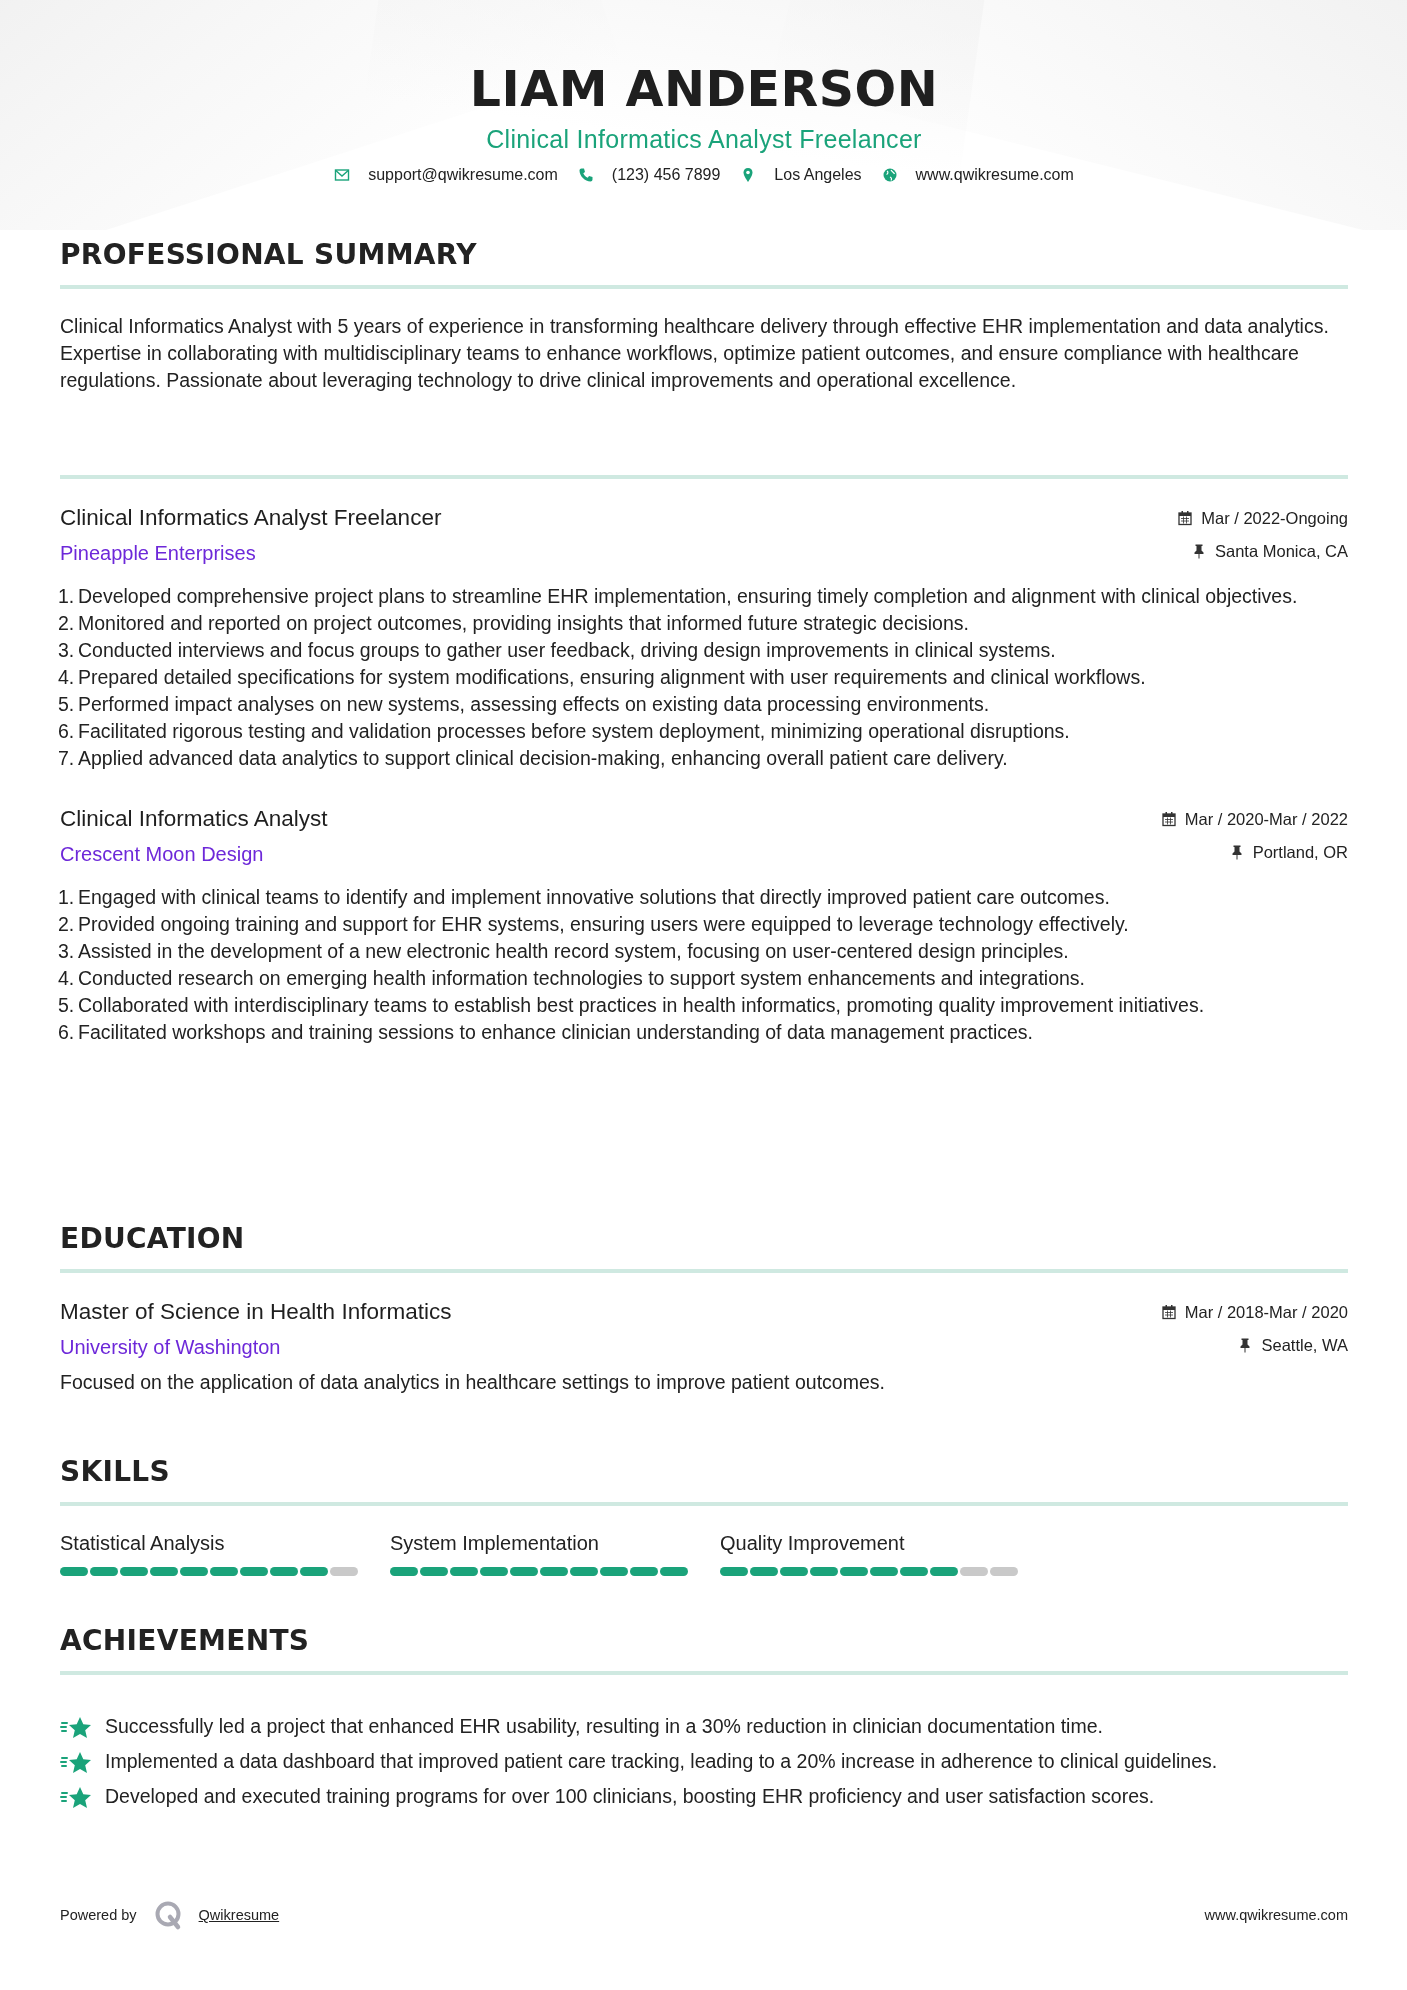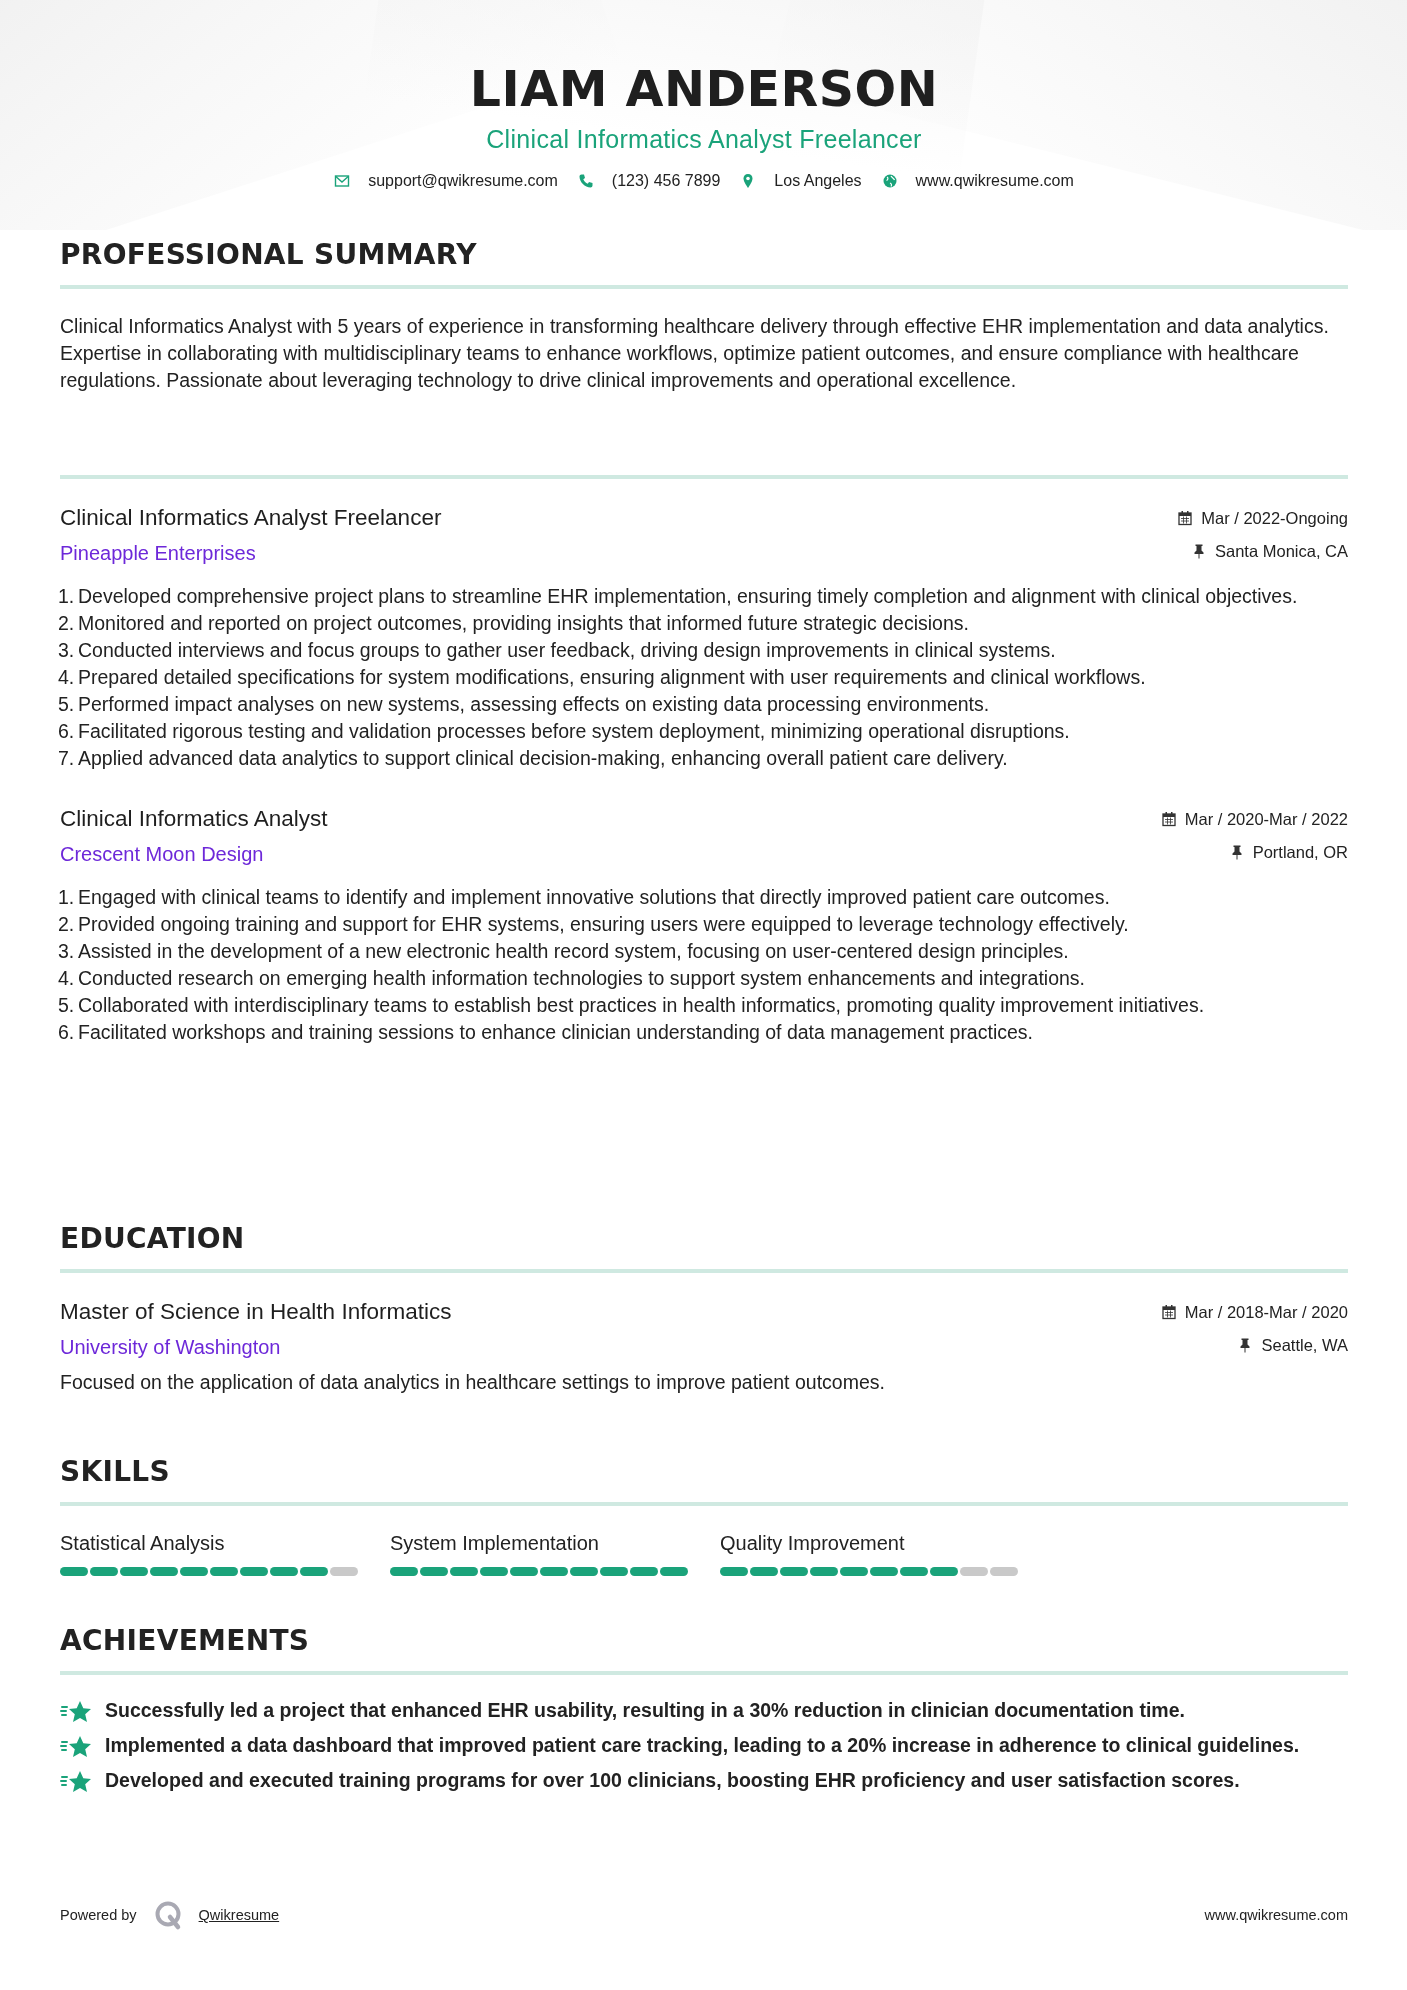--- a/index.html
+++ b/index.html
@@ -9,21 +9,21 @@
   .bg-shape { position: absolute; top: 0; left: 0; width: 1407px; height: 230px; overflow: hidden; z-index: 0; }
   .bg-shape .s1 { position: absolute; left: -120px; top: -200px; width: 700px; height: 380px; background: linear-gradient(160deg, #ececec 0%, #f7f7f7 55%, rgba(255,255,255,0) 100%); transform: rotate(-18deg); }
   .bg-shape .s2 { position: absolute; right: -160px; top: -220px; width: 760px; height: 400px; background: linear-gradient(200deg, #ebebeb 0%, #f6f6f6 55%, rgba(255,255,255,0) 100%); transform: rotate(14deg); }
   .bg-shape .s3 { position: absolute; left: 380px; top: -120px; width: 600px; height: 260px; background: linear-gradient(180deg, rgba(240,240,240,0.8) 0%, rgba(255,255,255,0) 100%); transform: rotate(8deg); }
 
   .page { position: absolute; left: 60px; top: 0; width: 1288px; z-index: 1; }
 
   .header { text-align: center; padding-top: 58px; }
   .name { font-family: "DejaVu Sans", sans-serif; font-weight: bold; font-size: 49px; letter-spacing: 0.5px; color: #1f1f1f; line-height: 64px; }
   .title { font-size: 25px; color: #1aa37a; line-height: 34px; margin-top: 0px; letter-spacing: 0.3px; }
-  .contacts { display: flex; justify-content: center; align-items: center; gap: 0; margin-top: 14px; font-size: 16px; color: #222; height: 22px; }
+  .contacts { display: flex; justify-content: center; align-items: center; gap: 0; margin-top: 8px; font-size: 16px; color: #222; height: 22px; }
   .contact { display: flex; align-items: center; margin: 0 10px; }
   .contact .ic { width: 16px; height: 16px; margin-right: 18px; display: inline-flex; align-items: center; justify-content: center; color: #1aa37a; }
   .contact .ic svg { width: 16px; height: 16px; }
 
   .section { position: absolute; left: 0; width: 1288px; }
   .sec-title { text-align: left; font-family: "DejaVu Sans", sans-serif; font-weight: bold; font-size: 28px; color: #222; letter-spacing: 0.3px; line-height: 34px; }
   .divider { height: 4px; background: #cfe9e1; margin-top: 13px; }
 
   .para { font-size: 19.5px; line-height: 27px; color: #222; }
 
@@ -40,21 +40,21 @@
   ol.bullets li { position: relative; padding-left: 18px; font-size: 19.5px; line-height: 27px; color: #222; }
   ol.bullets li .num { position: absolute; left: -2px; top: 0; }
 
   .skills { display: flex; gap: 30px; margin-top: 24px; }
   .skill { width: 300px; }
   .skill-name { font-size: 20px; line-height: 27px; color: #222; }
   .skill-bar { display: flex; gap: 2px; margin-top: 10px; }
   .seg { width: 28px; height: 9px; border-radius: 5px; background: #1aa37a; }
   .seg.off { background: #c9c9c9; }
 
-  .ach-list { margin-top: 22px; font-weight: bold; }
+  .ach-list { margin-top: 38px; }
   .ach { position: relative; padding-left: 45px; font-size: 19.5px; line-height: 27px; color: #222; margin-bottom: 8px; }
   .ach .ic { position: absolute; left: 0; top: 1px; width: 34px; height: 28px; }
 
   .footer { position: absolute; left: 60px; top: 1898px; width: 1288px; height: 34px; display: flex; align-items: center; font-size: 14.5px; color: #222; z-index: 1; }
   .footer .pb { display: flex; align-items: center; }
   .footer .qlogo { width: 32px; height: 32px; margin: 0 14px 0 16px; }
   .footer .qlink { color: #222; text-decoration: underline; }
   .footer .site { margin-left: auto; }
 </style>
 </head>

